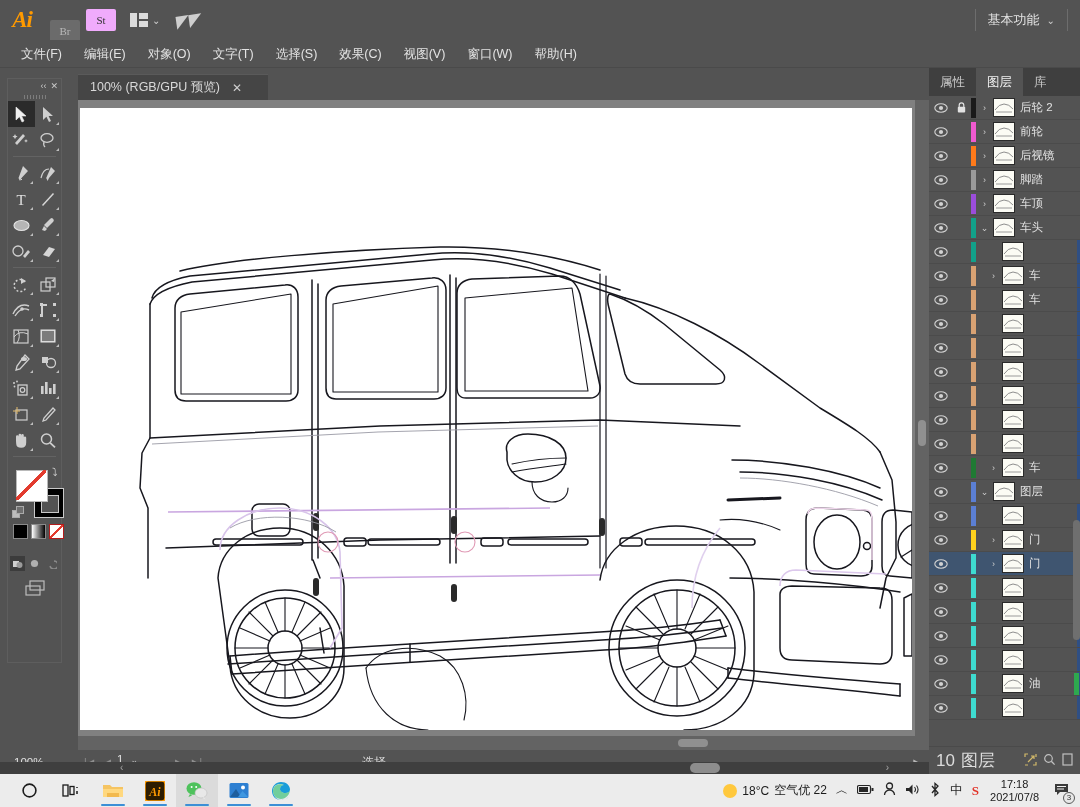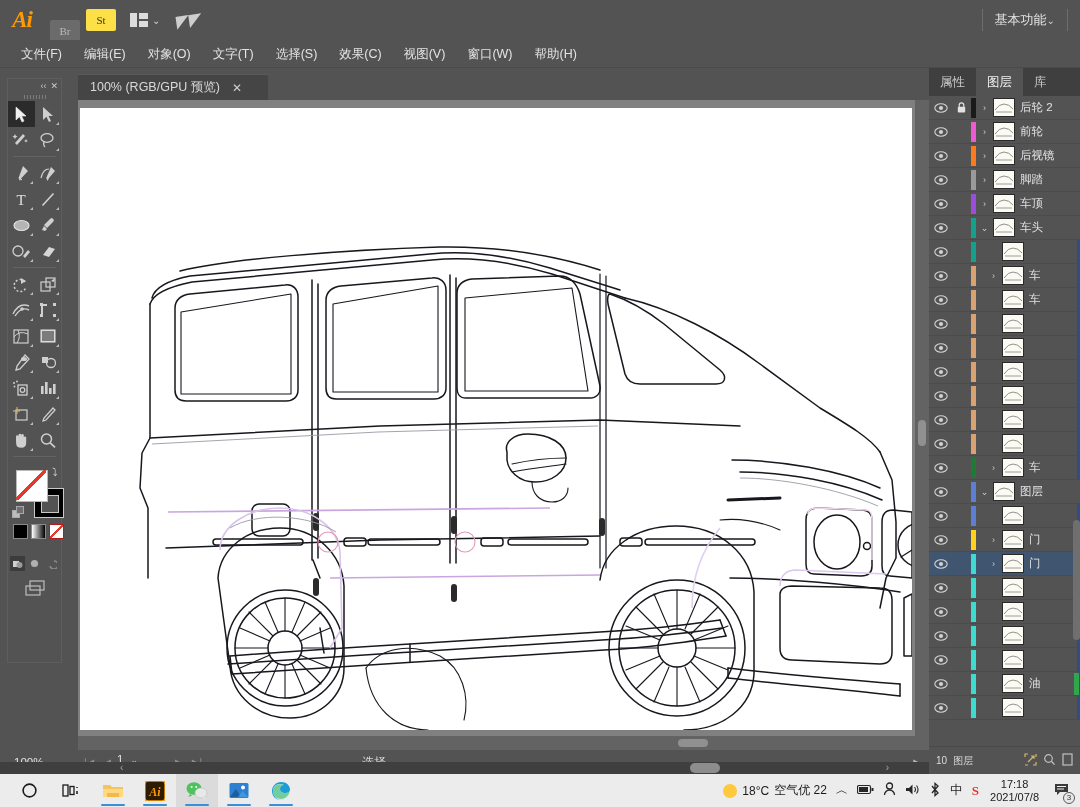--- a/index.html
+++ b/index.html
@@ -21,33 +21,33 @@
   .ai-logo {
     width:44px; height:40px; display:flex; align-items:center; justify-content:center;
     color:#ff9a00; font-size:23px; font-weight:bold; font-style:italic;
     font-family:"Liberation Serif", serif; letter-spacing:-1px;
   }
   .tb-btn {
     width:30px; height:22px; margin-left:6px; display:flex;align-items:center;justify-content:center;
     font-size:11px; border-radius:2px;
   }
   .tb-br { background:#6b6b6b; color:#b9b9b9; font-family:"Liberation Serif",serif;margin-top:21px; }
-  .tb-st { background:#fde047; color:#333; font-family:"Liberation Serif",serif; font-weight:normal;}
+  .tb-st { background:#f0abfc; color:#333; font-family:"Liberation Serif",serif; font-weight:normal;}
   .tb-arrange { margin-left:14px; display:flex; align-items:center; gap:4px; }
   .arrange-ico { width:18px; height:14px; position:relative; }
   .arrange-ico span { position:absolute; background:#dcdcdc; }
   .arrange-ico .a1 { left:0; top:0; width:7px; height:14px;}
   .arrange-ico .a2 { left:9px; top:0; width:9px; height:6px;}
   .arrange-ico .a3 { left:9px; top:8px; width:9px; height:6px;}
   .chev { color:#cfcfcf; font-size:10px; }
   .tb-cc { margin-left:16px; color:#cfcfcf; font-size:17px; transform:rotate(-8deg); }
 
   .topbar-right { margin-left:auto; display:flex; align-items:center; height:40px; }
   .divider-v { width:1px; height:22px; background:#6d6d6d; margin:0 12px; }
-  .workspace { color:#e2e2e2; font-size:13px; display:flex; align-items:center; gap:0;}
+  .workspace { color:#e2e2e2; font-size:13px; display:flex; align-items:center; gap:7px;}
   .stock-search {
     width:200px; height:22px; background:#474747; border:1px solid #6a6a6a;
     display:flex; align-items:center; gap:6px; padding:0 7px; margin-right:10px; border-radius:2px;
   }
   .stock-search .srch-ico { color:#cfcfcf; font-size:11px; }
   .stock-ph { color:#9a9a9a; font-size:11px; letter-spacing:.3px;}
   .stock-ph .cn { color:#c8c8c8;}
 
   
   .menurow {
@@ -159,21 +159,21 @@
   .twisty { width:17px; text-align:center; color:#cfcfcf; font-size:9px;}
   .thumb2 { width:22px; height:19px; background:#fbfbf4; border:1px solid #2a2a2a; margin-right:5px; position:relative; overflow:hidden;}
   .lname { white-space:nowrap; overflow:hidden; color:#e2e2e2;}
   .indent1 { width:9px; }
   .blue-edge { position:absolute; right:0; top:0; width:3px; height:100%; background:#2f4f84;}
   .rp-scroll { position:absolute; right:0; top:452px; width:7px; height:120px; background:#6f6f6f; border-radius:4px;}
   .rp-green { position:absolute; right:1px; top:605px; width:5px; height:22px; background:#2ea84f;}
   .rp-foot {
     position:absolute; left:0; bottom:0; width:151px; height:28px; background:#535353;
     display:flex; align-items:center; gap:6px; padding:0 7px; border-top:1px solid #4a4a4a;
-    font-size:10px; color:#dcdcdc;
+    font-size:17px; color:#dcdcdc;
   }
   .rp-foot .ficon { color:#c7c7c7; font-size:12px; }
   .rp-foot .spacer { margin-left:auto; }
 
   
   .taskbar {
     position:absolute; left:0; top:774px; width:1080px; height:33px;
     background:rgba(243,243,243,0.96); display:flex; align-items:center;
   }
   .tb-left { display:flex; align-items:center; gap:0; padding-left:8px;}

